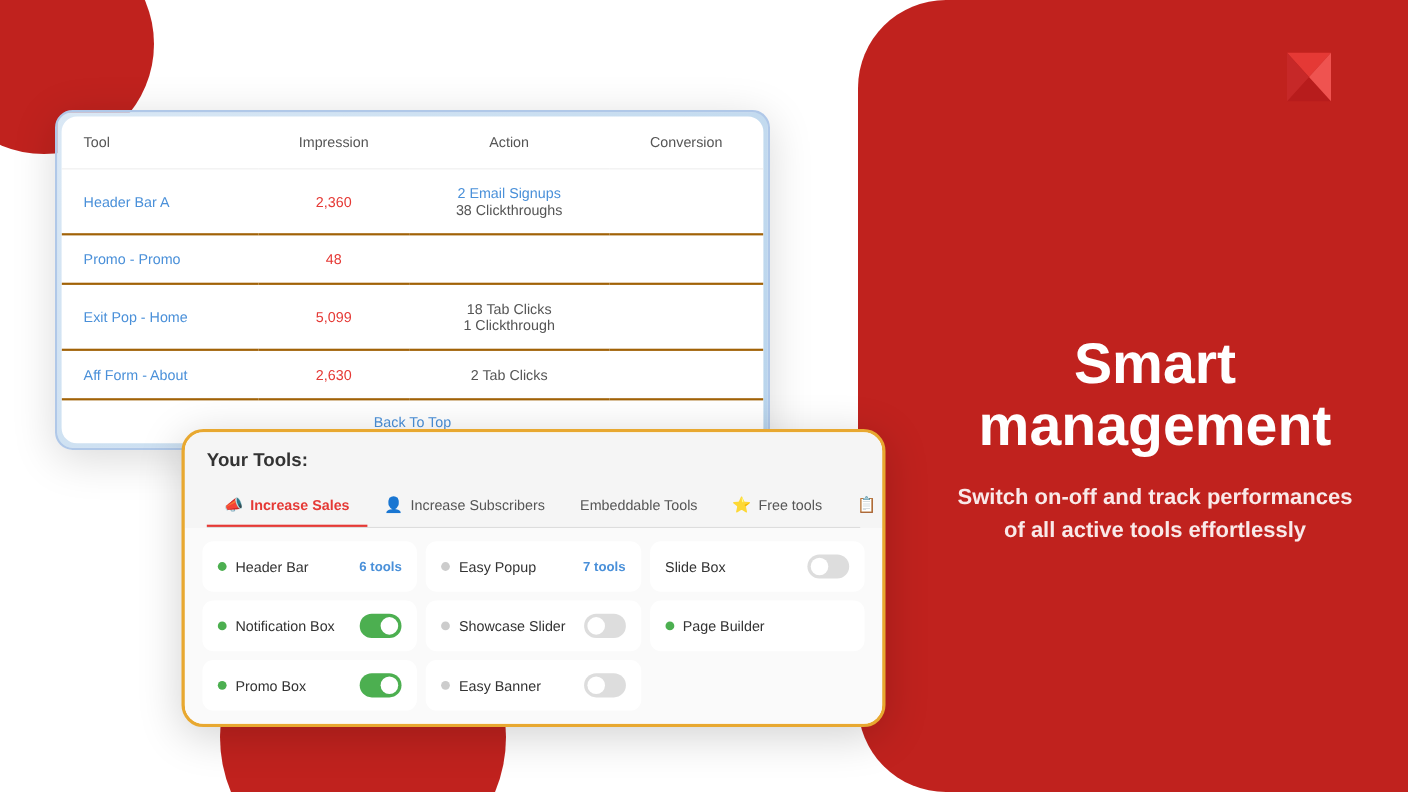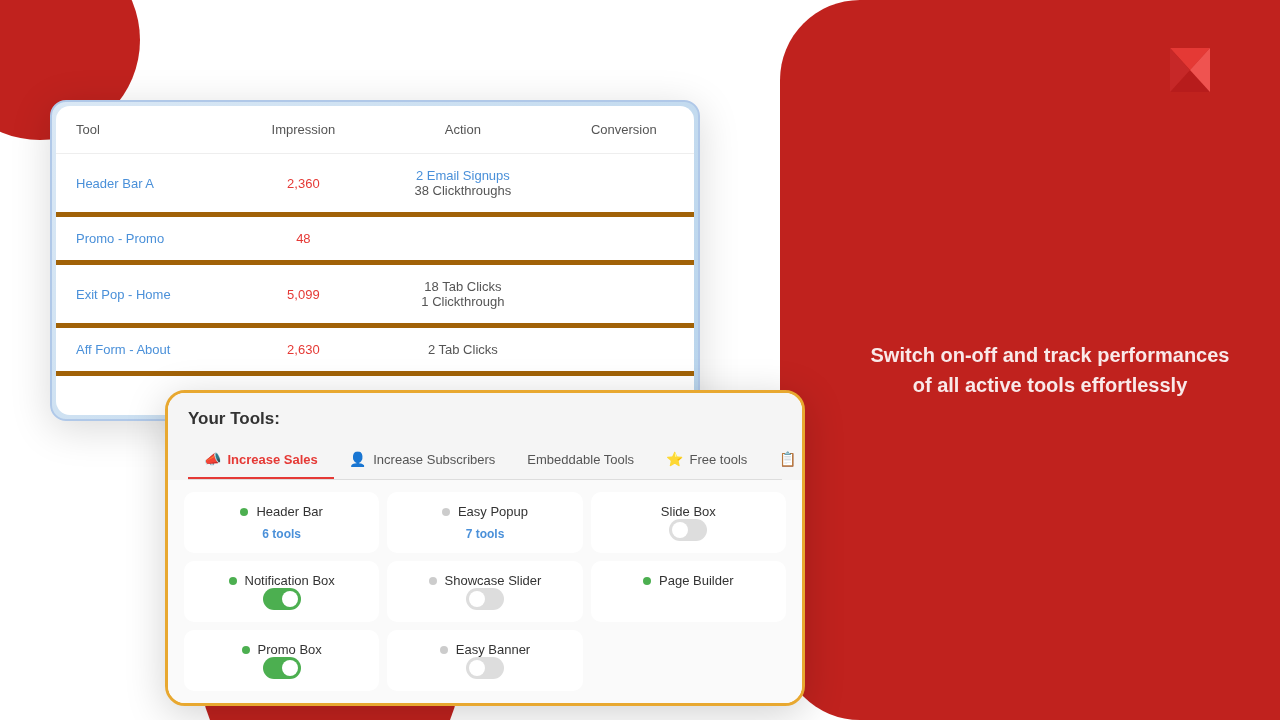--- a/index.html
+++ b/index.html
@@ -120,21 +120,21 @@
       color: #555;
       font-weight: 500;
       font-size: 13px;
     }
     .analytics-table thead th:nth-child(2),
     .analytics-table thead th:nth-child(3),
     .analytics-table thead th:nth-child(4) {
       text-align: center;
     }
     .analytics-table tbody tr {
-      border-bottom: 5px solid #a16207;
+      border-bottom: 2px solid #a16207;
     }
     .analytics-table tbody tr:last-child {
       border-bottom: none;
     }
     .analytics-table tbody td {
       padding: 14px 20px;
       color: #333;
       font-size: 13px;
     }
     .analytics-table tbody td:nth-child(2) {
@@ -223,21 +223,20 @@
       gap: 8px;
     }
     .tool-row {
       display: flex;
       align-items: center;
       justify-content: space-between;
       padding: 12px 14px;
       background: #fff;
       border-radius: 10px;
       font-size: 13px;
-      flex-direction: column;
     }
     .tool-row-left {
       display: flex;
       align-items: center;
       gap: 8px;
     }
     .dot-green {
       width: 8px;
       height: 8px;
       background: #4caf50;
@@ -303,20 +302,24 @@
 <div class="logo">
   <svg viewBox="0 0 60 60" xmlns="http://www.w3.org/2000/svg">
     <polygon points="10,8 50,8 30,30" fill="#e53935"></polygon>
     <polygon points="10,52 50,52 30,30" fill="#b71c1c"></polygon>
     <polygon points="10,8 10,52 30,30" fill="#c62828"></polygon>
     <polygon points="50,8 50,52 30,30" fill="#ef5350"></polygon>
   </svg>
 </div>
 
 <div class="right-text">
+  <div class="main-title">
+    <span>Smart</span><br>
+    <span>management</span>
+  </div>
   <div class="sub-title">Switch on-off and track performances of all active tools effortlessly</div>
 </div>
 
 <div class="card-analytics">
   <div class="card-analytics-inner">
     <table class="analytics-table">
       <thead>
         <tr>
           <th>Tool</th>
           <th>Impression</th>

